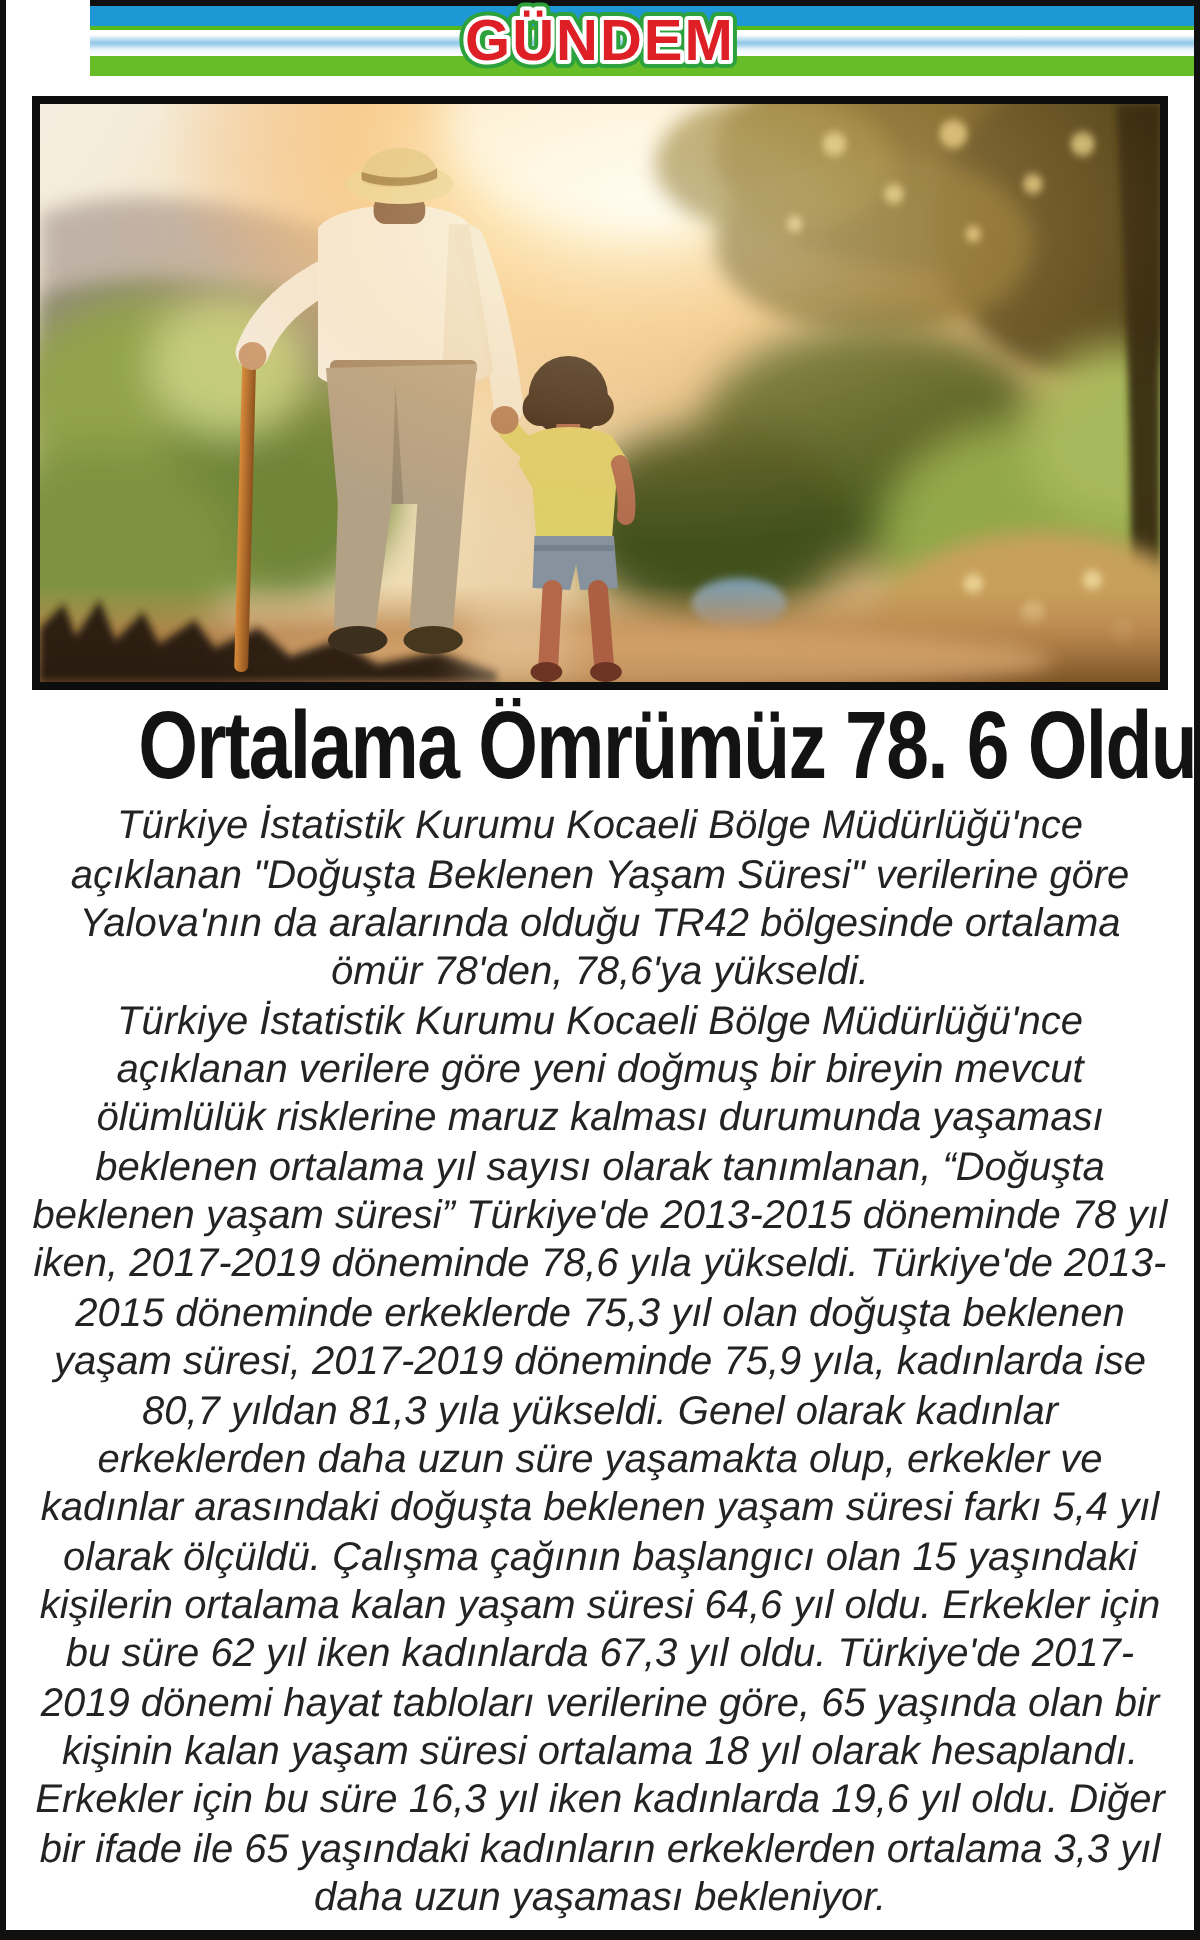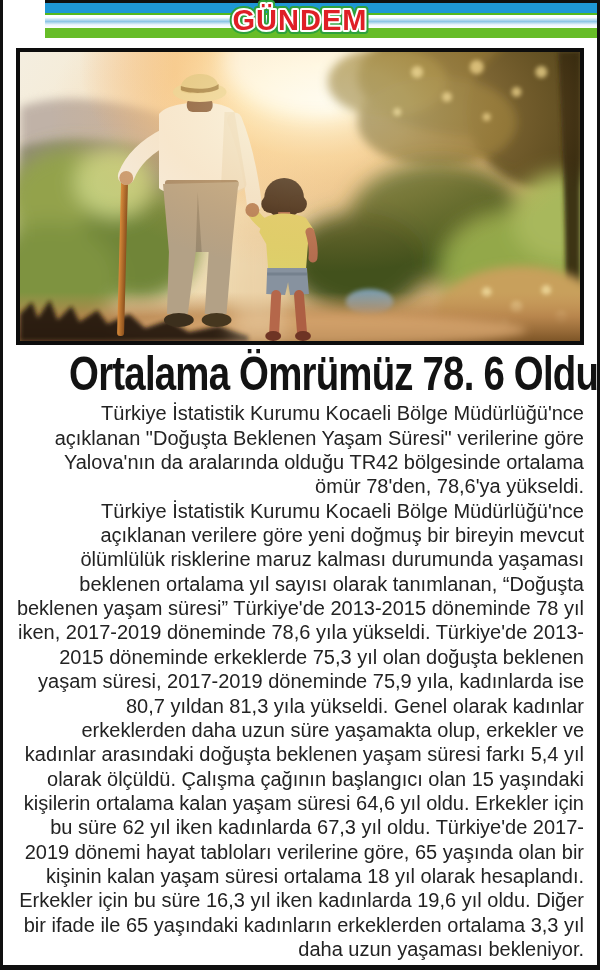--- a/index.html
+++ b/index.html
@@ -24,21 +24,21 @@
   }
   .photo-frame svg{display:block;width:100%;height:100%;}
   
   .headline-wrap{margin-top:4px;text-align:left;overflow:hidden;}
   .headline{
     display:inline-block;white-space:nowrap;transform:scaleX(.8);transform-origin:center;
     font-size:48px;font-weight:bold;letter-spacing:-1px;color:#131313;line-height:1.05;
   }
   
   .body-text{padding:2px 13px 0 13px;color:#232323;font-size:20px;line-height:24.35px;}
-  .body-text p{margin:0;text-align:right;}
+  .body-text p{margin:0;text-align:center;font-style:italic;}
 </style>
 </head>
 <body>
 
 <div class="clip">
 
   <div class="banner">
     <div class="stripe s-black"></div>
     <div class="stripe s-blue"></div>
     <div class="stripe s-thin-green"></div>

